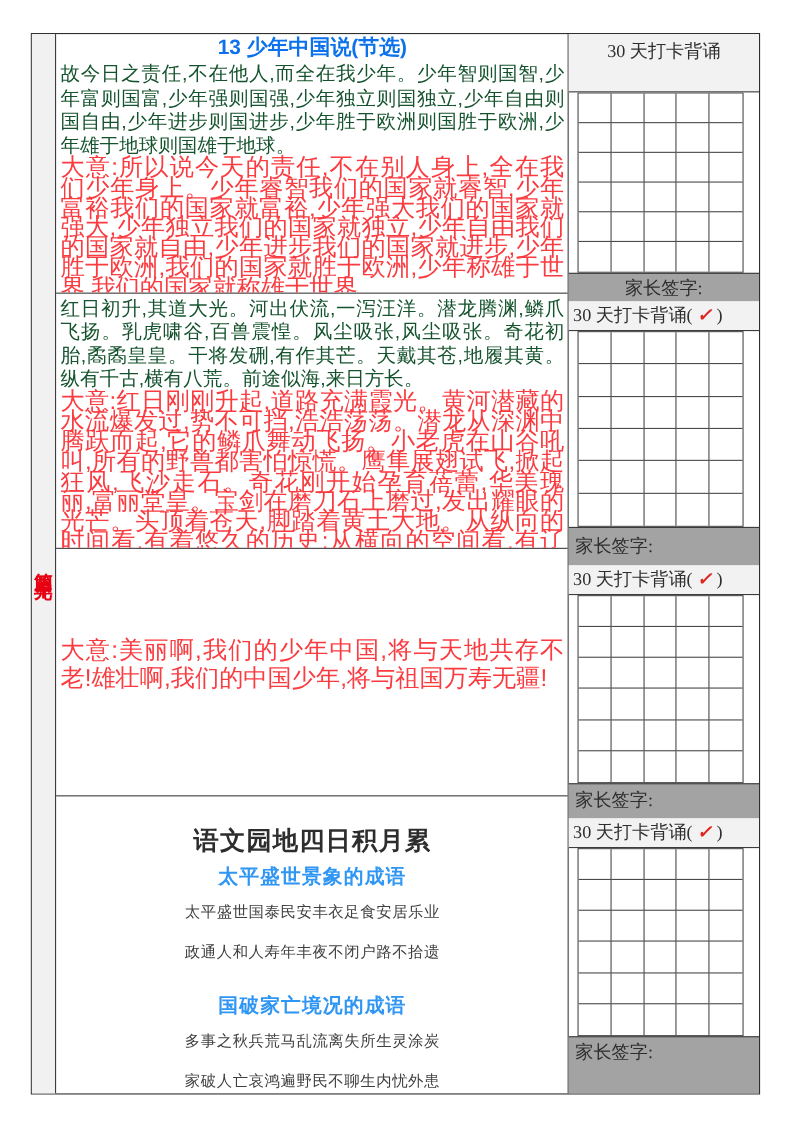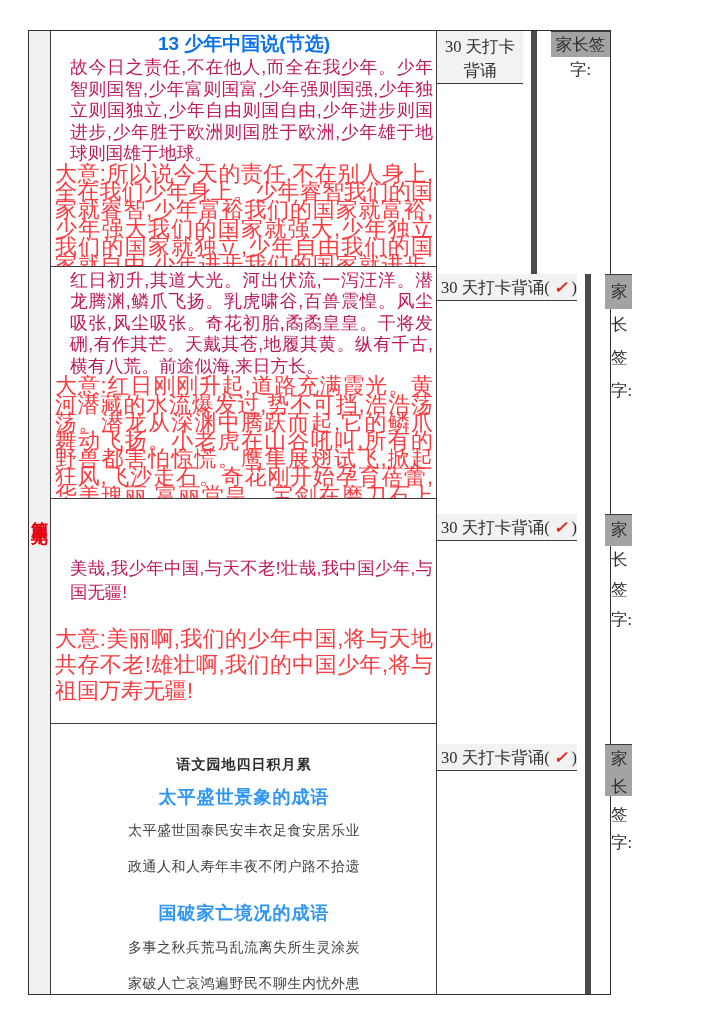--- a/index.html
+++ b/index.html
@@ -1,19 +1,19 @@
 <!DOCTYPE html>
 <html><head>
 <meta charset="utf-8">
 <style>
   html,body { margin:0; padding:0; }
   body { width:724px; height:1024px; background:#ffffff; font-family:"Liberation Sans",sans-serif; }
   .page { position:relative; width:724px; height:1024px; background:#fff; overflow:hidden; }
   .doc {
-    position:absolute; left:28px; top:30px; width:583px; height:965px;
+    position:absolute; left:28px; top:30px; width:663px; height:965px;
     border:1.5px solid #2f2f2f; box-sizing:border-box;
     display:flex; background:#fff;
   }
   
   .unit-strip {
     width:21px; flex:0 0 21px; background:#f1f1f1;
     border-right:1px solid #3c3c3c;
     display:flex; align-items:center; justify-content:center;
   }
   .unit-label {
@@ -22,31 +22,31 @@
   }
   
   .main-col { flex:1 1 auto; display:flex; flex-direction:column; min-width:0; border-right:1px solid #3c3c3c; }
   .sec { box-sizing:border-box; padding:0 3px 0 4px; overflow:hidden; }
   .sec-border { border-bottom:1px solid #3c3c3c; }
   .sec1 { height:243px; }
   .sec2 { height:240px; padding-top:3px; }
   .sec3 { height:230px; padding-top:57px; }
   .sec4 { flex:1 1 auto; text-align:center; font-family:"Liberation Serif",serif; padding-top:25px; }
   .sec-title { color:#0b72ec; font-weight:700; text-align:center; font-size:19px; line-height:26px; }
-  .body-text { font-size:17.8px; line-height:21.6px; color:#be185d; text-align:justify;margin-left:15px; }
+  .body-text { font-size:17.8px; line-height:21.6px; color:#14532d; text-align:justify; }
   .meaning-text { font-size:22px; line-height:18.2px; color:#fa3b40; text-align:justify; }
   .sec3 .body-text { font-size:17.4px; line-height:24px; }
   .sec3 .meaning-text { margin-top:22px; line-height:26px; }
-  .g-title { font-weight:700; font-size:14px; line-height:32px; color:#2d2d2d; letter-spacing:1px; }
+  .g-title { font-weight:700; font-size:23px; line-height:32px; color:#2d2d2d; letter-spacing:1px; }
   .g-head { color:#2f96f4; font-weight:700; font-size:18px; line-height:32px; letter-spacing:1px; }
-  .g-head.g2 { margin-top:13px;font-family:Liberation Mono, monospace; }
+  .g-head.g2 { margin-top:13px; }
   .g-line { color:#3f3f3f; font-size:14px; line-height:36px; letter-spacing:0.5px; }
   
   .right-col { width:173px; flex:0 0 173px; display:flex; flex-direction:column; font-family:"Liberation Serif",serif; }
-  .panel { box-sizing:border-box; display:flex; flex-direction:row; }
+  .panel { box-sizing:border-box; display:flex; flex-direction:column; }
   .panel1 { height:243px; } .panel2 { height:240px; } .panel3 { height:230px; } .panel4 { flex:1 1 auto; }
   .p-head {
     background:#f2f2f2; border-bottom:1px solid #3c3c3c;
     font-size:16.5px; color:#2e2e2e; box-sizing:border-box;
   }
   .p-head-2line { height:53px; text-align:center; line-height:24px; padding-top:4px; }
   .p-head-inline { height:27px; line-height:26px; padding-left:4px; white-space:nowrap; }
   .check { color:#e2241f; font-weight:700; font-style:italic; padding:0 4px; font-family:"Liberation Sans",sans-serif; }
   .grid {
     flex:1 1 auto; margin:0 14px 0 8px;
@@ -81,21 +81,20 @@
         <div class="body-text">故今日之责任,不在他人,而全在我少年。少年智则国智,少年富则国富,少年强则国强,少年独立则国独立,少年自由则国自由,少年进步则国进步,少年胜于欧洲则国胜于欧洲,少年雄于地球则国雄于地球。</div>
         <div class="meaning-text">大意:所以说今天的责任,不在别人身上,全在我们少年身上。少年睿智我们的国家就睿智,少年富裕我们的国家就富裕,少年强大我们的国家就强大,少年独立我们的国家就独立,少年自由我们的国家就自由,少年进步我们的国家就进步,少年胜于欧洲,我们的国家就胜于欧洲,少年称雄于世界,我们的国家就称雄于世界。</div>
       </section>
 
       <section class="sec sec2 sec-border">
         <div class="body-text">红日初升,其道大光。河出伏流,一泻汪洋。潜龙腾渊,鳞爪飞扬。乳虎啸谷,百兽震惶。风尘吸张,风尘吸张。奇花初胎,矞矞皇皇。干将发硎,有作其芒。天戴其苍,地履其黄。纵有千古,横有八荒。前途似海,来日方长。</div>
         <div class="meaning-text">大意:红日刚刚升起,道路充满霞光。黄河潜藏的水流爆发过,势不可挡,浩浩荡荡。潜龙从深渊中腾跃而起,它的鳞爪舞动飞扬。小老虎在山谷吼叫,所有的野兽都害怕惊慌。鹰隼展翅试飞,掀起狂风,飞沙走石。奇花刚开始孕育蓓蕾,华美瑰丽,富丽堂皇。宝剑在磨刀石上磨过,发出耀眼的光芒。头顶着苍天,脚踏着黄土大地。从纵向的时间看,有着悠久的历史;从横向的空间看,有辽阔的疆域。前途似海洋那样广阔,未来美好的日子正长。</div>
       </section>
 
       <section class="sec sec3 sec-border">
-        <div class="body-text">美哉,我少年中国,与天不老!壮哉,我中国少年,与国无疆!</div>
         <div class="meaning-text">大意:美丽啊,我们的少年中国,将与天地共存不老!雄壮啊,我们的中国少年,将与祖国万寿无疆!</div>
       </section>
 
       <section class="sec sec4">
         <div class="g-title">语文园地四日积月累</div>
         <div class="g-head">太平盛世景象的成语</div>
         <div class="g-line">太平盛世国泰民安丰衣足食安居乐业</div>
         <div class="g-line">政通人和人寿年丰夜不闭户路不拾遗</div>
         <div class="g-head g2">国破家亡境况的成语</div>
         <div class="g-line">多事之秋兵荒马乱流离失所生灵涂炭</div>

